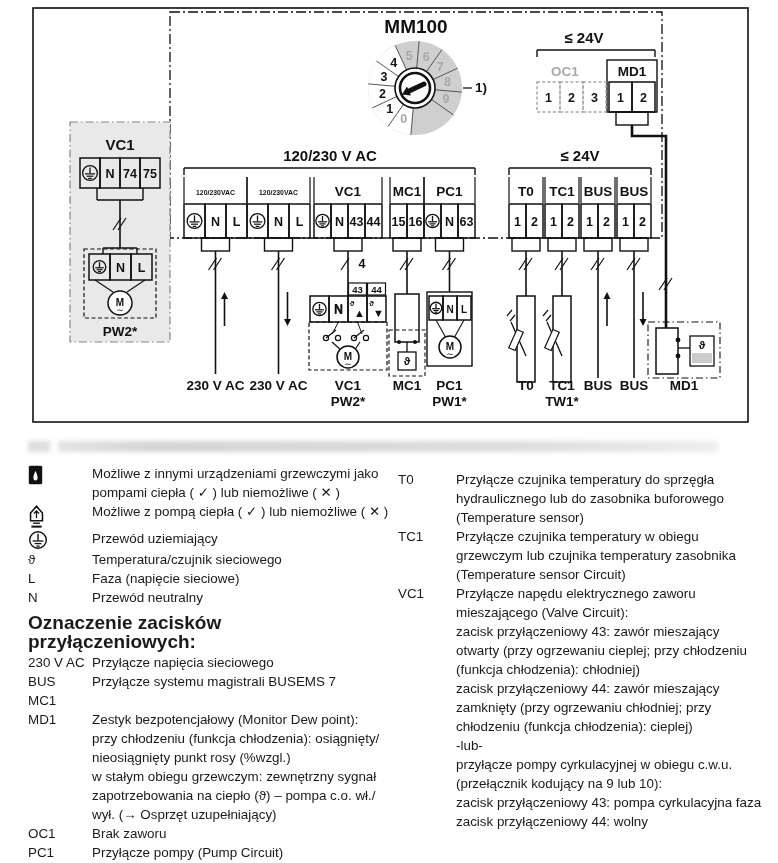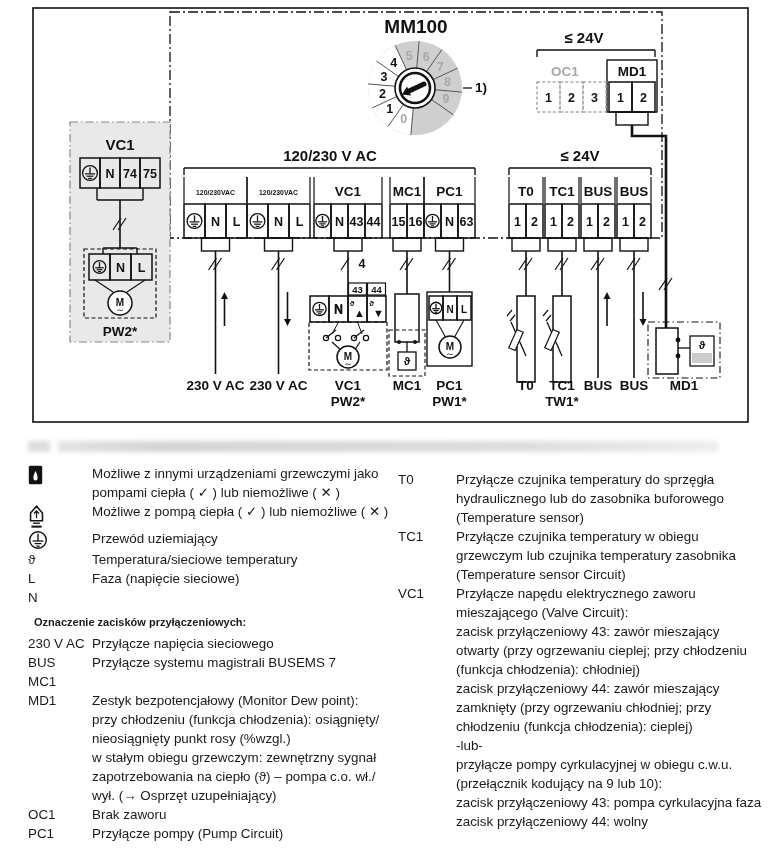--- a/index.html
+++ b/index.html
@@ -22,21 +22,21 @@
 .blur-chip{position:absolute;left:28px;top:441px;width:22px;height:11px;background:#cfcfcf;filter:blur(2px);opacity:.7}
 .legend{position:absolute;left:0;top:456px;width:778px}
 #legend-left{position:absolute;left:28px;top:8px;width:364px}
 #legend-right{position:absolute;left:398px;top:14px;width:376px}
 .lrow{display:flex;align-items:flex-start}
 .lterm{flex:0 0 64px;font-size:13.4px;line-height:19px}
 #legend-right .lterm{flex:0 0 58px}
 .lterm.sym{font-size:14px}
 .lterm svg{display:block;margin-top:1px}
 .ltext{flex:1;font-size:13.4px;line-height:19px;white-space:pre-line}
-.lheader{font-size:11px;font-weight:bold;line-height:19px;margin:6px 6px 2px}
+.lheader{font-size:19px;font-weight:bold;line-height:19px;margin:6px 0 2px}
 </style>
 </head>
 <body>
 
 <div class="page">
   <svg id="diagram-svg" width="778" height="458">
       <rect x="33" y="8" width="715" height="414" fill="none" stroke="#111" stroke-width="1.6"></rect>
       <rect x="170" y="12" width="492" height="226" fill="none" stroke="#111" stroke-width="1.3" stroke-dasharray="10 3 2 3"></rect>
       <text x="416" y="33" class="t19b">MM100</text>
       <g>
@@ -428,28 +428,29 @@
               <line x1="10" y1="3.8" x2="10" y2="10.8" stroke="#111" stroke-width="1.4"></line>
               <line x1="4.6" y1="11" x2="15.4" y2="11" stroke="#111" stroke-width="1.3"></line>
               <line x1="6.6" y1="13.6" x2="13.4" y2="13.6" stroke="#111" stroke-width="1.3"></line>
               <line x1="8.4" y1="16.2" x2="11.6" y2="16.2" stroke="#111" stroke-width="1.3"></line>
             </svg>
           </div>
           <div class="ltext">Przewód uziemiający</div>
         </div>
         <div class="lrow">
           <div class="lterm">ϑ</div>
-          <div class="ltext">Temperatura/sieciowe temperatury</div>
+          <div class="ltext">Temperatura/czujnik sieciowego</div>
         </div>
         <div class="lrow">
           <div class="lterm">L</div>
           <div class="ltext">Faza (napięcie sieciowe)</div>
         </div>
         <div class="lrow">
           <div class="lterm">N</div>
+          <div class="ltext">Przewód neutralny</div>
         </div>
         <div class="lheader">Oznaczenie zacisków przyłączeniowych:</div>
         <div class="lrow">
           <div class="lterm">230 V AC</div>
           <div class="ltext">Przyłącze napięcia sieciowego</div>
         </div>
         <div class="lrow">
           <div class="lterm">BUS</div>
           <div class="ltext">Przyłącze systemu magistrali BUSEMS 7</div>
         </div>

